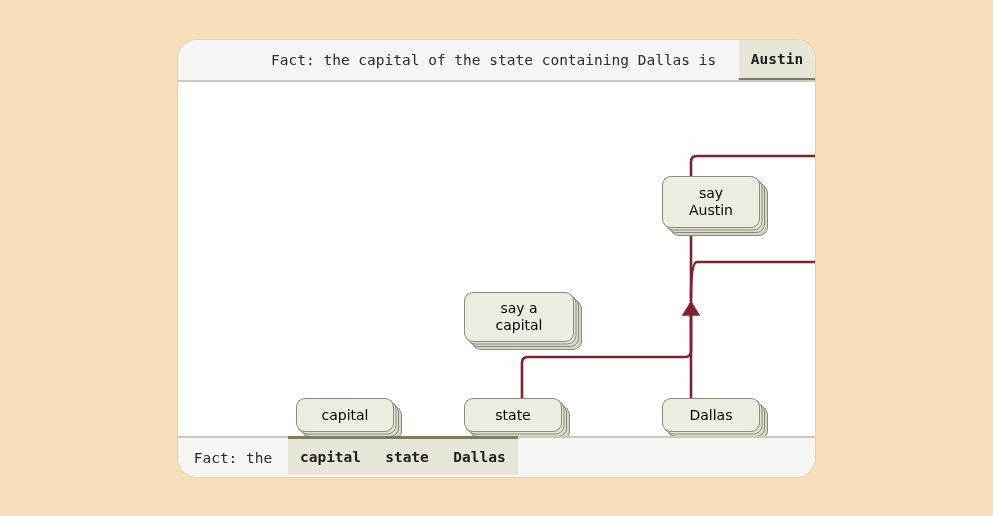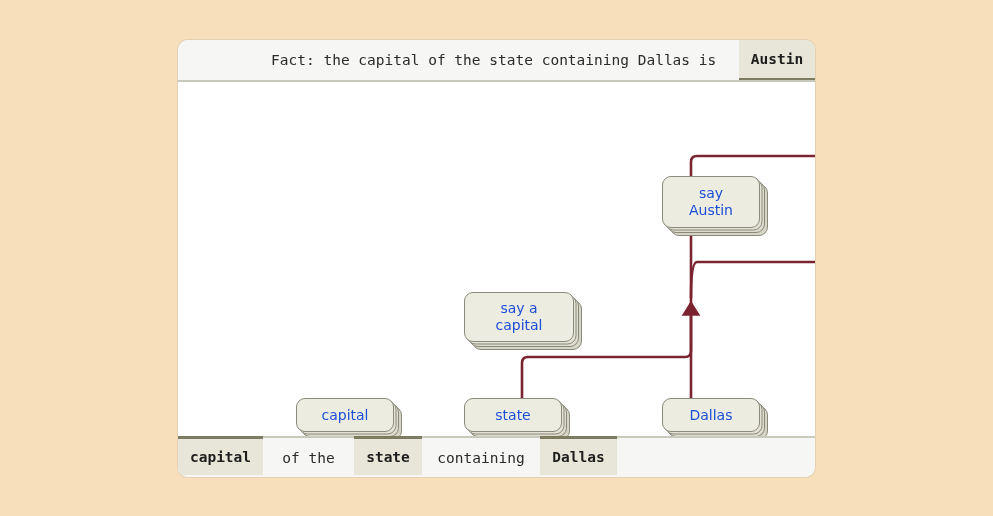--- a/index.html
+++ b/index.html
@@ -140,31 +140,31 @@
     height: 100%;
     border-radius: 9px;
     background: #edece1;
     border: 1.4px solid #8b8b7c;
     display: flex;
     align-items: center;
     justify-content: center;
     text-align: center;
     font-family: "DejaVu Sans", sans-serif;
     font-size: 14px;
-    color: #1d4ed8;
+    color: #000000;
     line-height: 1.18;
     white-space: pre-line;
   }
 </style>
 </head>
 <body style="background: rgb(247, 223, 187);">
 
 <div id="stage">
 
-  <div id="card" style="background: rgb(255, 255, 255);">
+  <div id="card" style="background: rgb(255, 255, 255); border-radius: 19px;">
 
     <div id="fact-bar">
       <div class="fact-text">Fact: the capital of the state containing Dallas is </div>
       <div class="answer-chip">Austin</div>
     </div>
 
     <div id="canvas">
 
       <svg id="wires" viewBox="0 0 637 356">
         <defs>
@@ -234,21 +234,20 @@
         <div class="stack s3"></div>
         <div class="stack s2"></div>
         <div class="stack s1"></div>
         <div class="face">say
 Austin</div>
       </div>
 
     </div>
 
     <div id="token-bar">
+        <div class="tok" style="width: 110px;">Fact: the</div>
         <div class="tok hl" style="width: 85px;">capital</div>
-        <div class="tok" style="width: 91px;">of the</div>
         <div class="tok hl" style="width: 68px;">state</div>
-        <div class="tok" style="width: 118px;">containing</div>
         <div class="tok hl" style="width: 77px;">Dallas</div>
       </div>
 
   </div>
 </div>
 
 </body></html>

